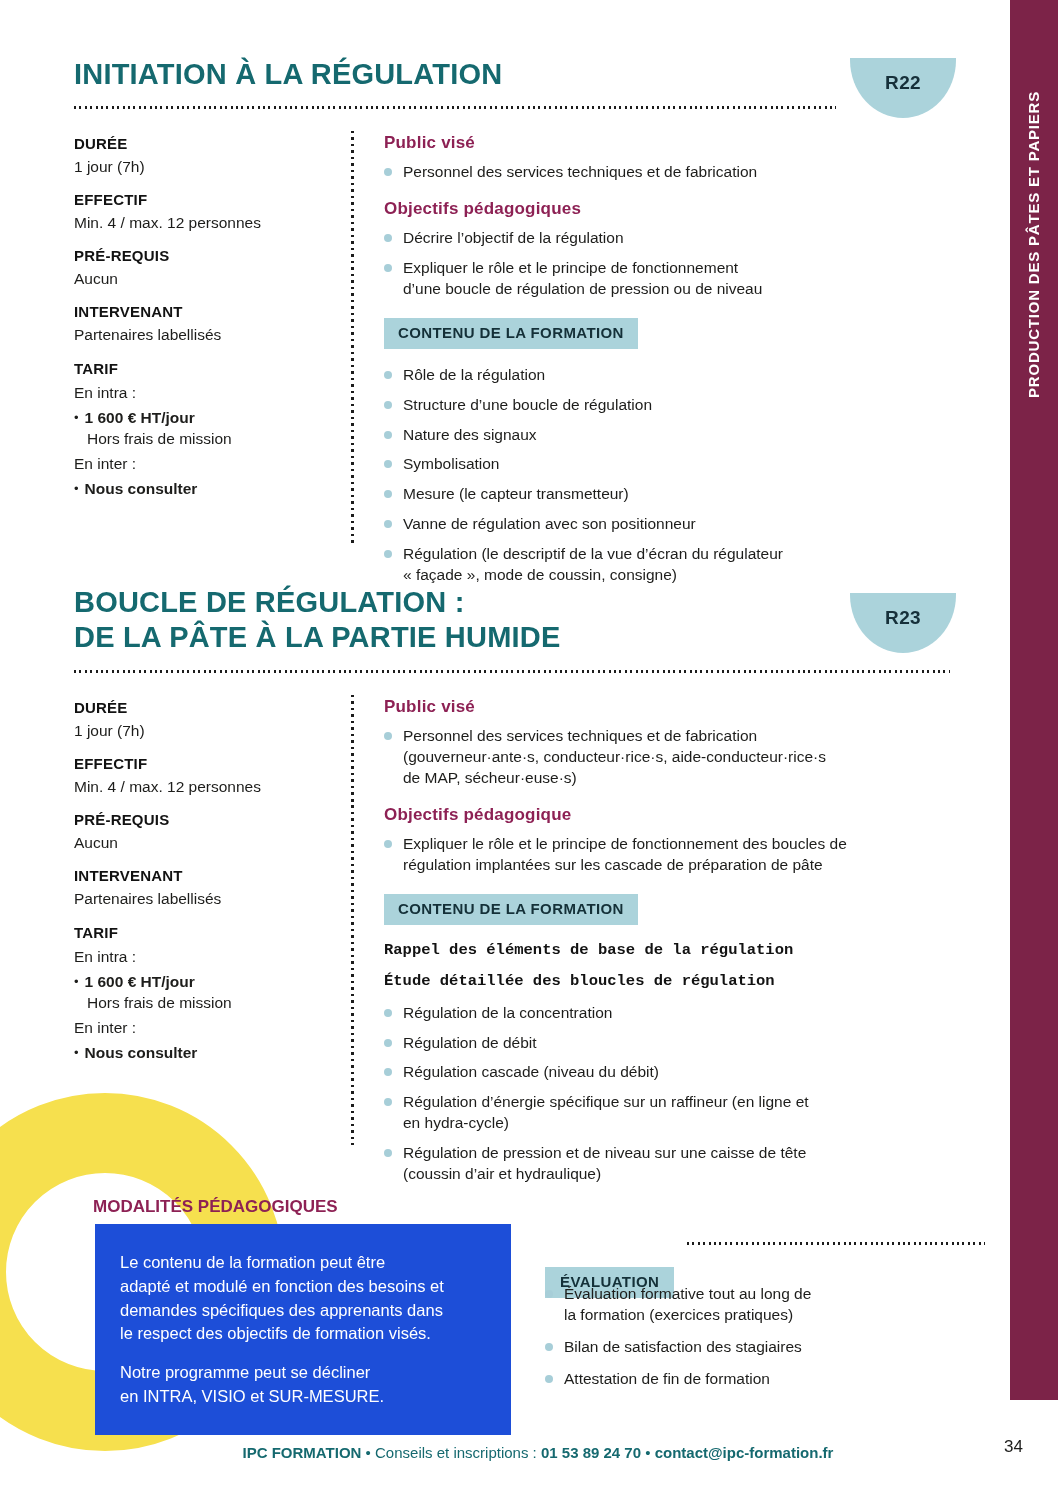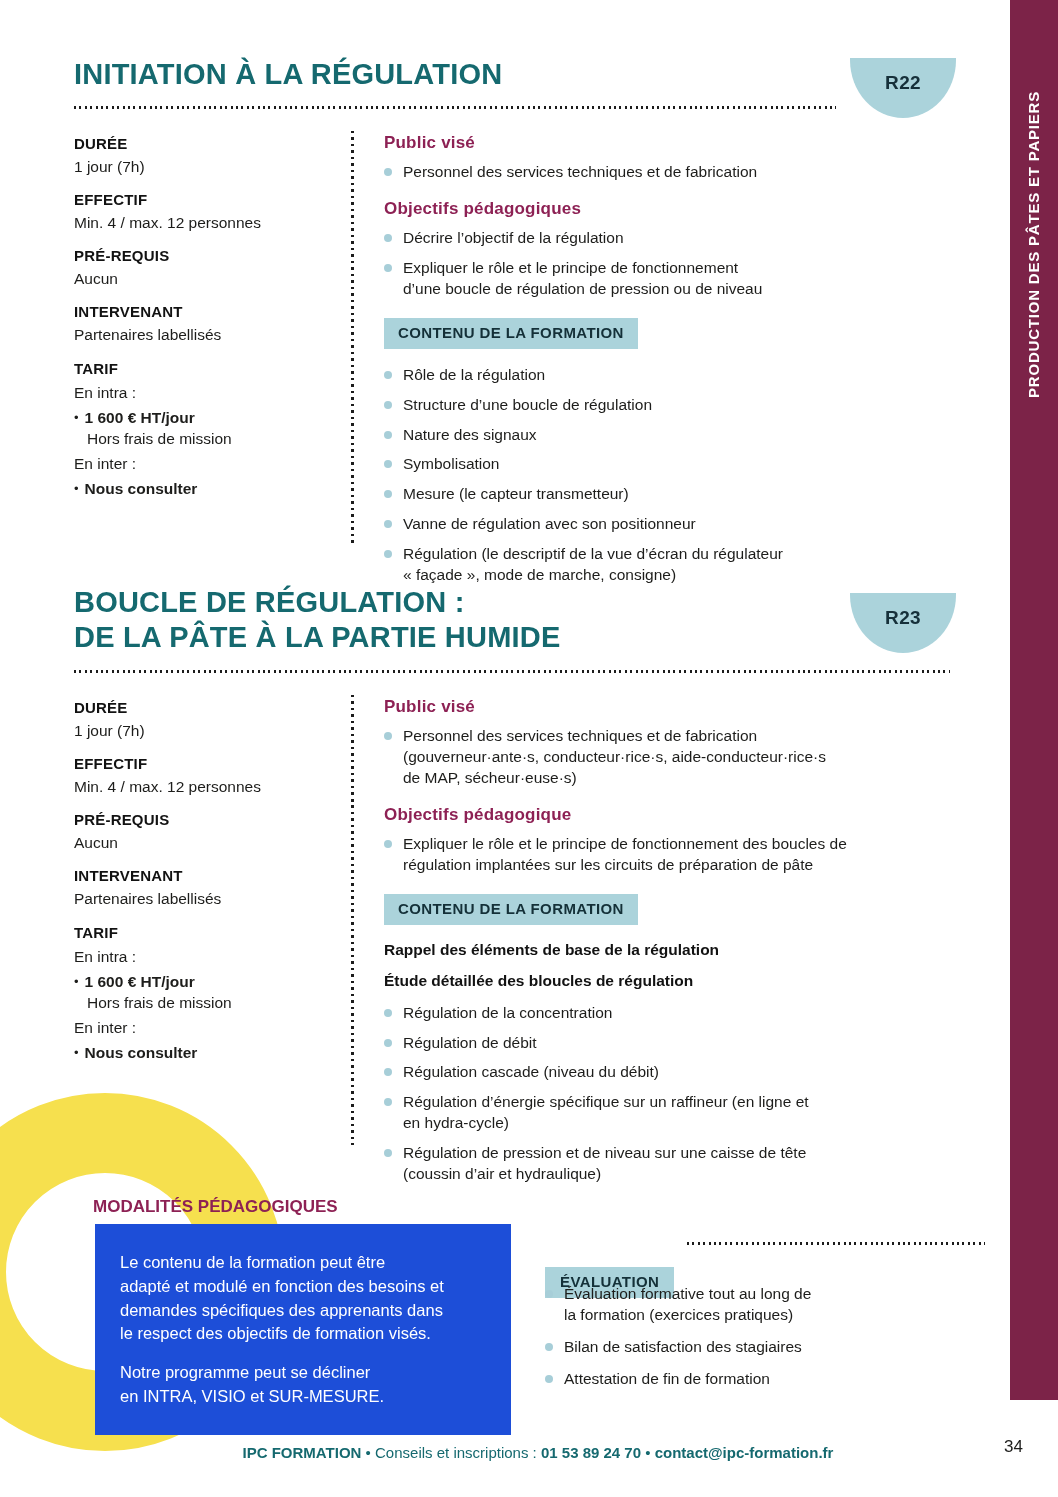--- a/index.html
+++ b/index.html
@@ -50,21 +50,21 @@
   .mhead { margin:0 0 9px 0; color:#8d2154; font-size:17px; font-weight:800; letter-spacing:0.2px; }
   ul.blist { list-style:none; margin:0 0 16px 0; padding:0; display:flex; flex-direction:column; gap:9px; }
   ul.blist li { display:flex; gap:11px; }
   .dot { flex:0 0 auto; width:8px; height:8px; border-radius:50%; background:#a7ced8; margin-top:6px; }
   .btext { font-size:15.5px; line-height:1.35; white-space:pre-line; }
   .cbox {
     display:inline-block; background:#abd3db; color:#143038;
     font-weight:800; font-size:15px; letter-spacing:0.4px;
     padding:6px 14px 8px 14px; margin:2px 0 16px 0;
   }
-  .subhead { font-size:15.5px; font-weight:800; color:#121212; margin:0 0 13px 0; }
+  .subhead { font-size:15.5px; font-weight:800; color:#121212; margin:0 0 13px 0;font-family:Liberation Mono, monospace; }
 
   
   .ring {
     position:absolute; left:-74px; top:1093px; width:358px; height:358px;
     box-sizing:border-box; border:80px solid #f6e04e; border-radius:50%; z-index:0;
   }
   .modal-head { position:absolute; left:93px; top:1197px; z-index:2; font-size:17px; color:#8d2154; }
   .modal-head .w1 { font-weight:800; }
   .modal-head .w2 { font-weight:600; }
   .modal-box {
@@ -178,21 +178,21 @@
           <span class="dot"></span>
           <span class="btext">Mesure (le capteur transmetteur)</span>
         </li>
       <li>
           <span class="dot"></span>
           <span class="btext">Vanne de régulation avec son positionneur</span>
         </li>
       <li>
           <span class="dot"></span>
           <span class="btext">Régulation (le descriptif de la vue d’écran du régulateur
-« façade », mode de marche, consigne)</span>
+« façade », mode de coussin, consigne)</span>
         </li>
     </ul>
   </div>
 </div>
 
 <div class="section" style="top:585px; height:560px;">
   <h1 class="course-title pre">BOUCLE DE RÉGULATION :
 DE LA PÂTE À LA PARTIE HUMIDE</h1>
   <div class="hdots" style="left:0; top:85px; width:876px;"></div>
   <div class="badge" style="left:776px; top:8px;">
@@ -236,21 +236,21 @@
           <span class="btext">Personnel des services techniques et de fabrication
 (gouverneur·ante·s, conducteur·rice·s, aide-conducteur·rice·s
 de MAP, sécheur·euse·s)</span>
         </li>
     </ul>
     <h3 class="mhead">Objectifs pédagogique</h3>
     <ul class="blist">
       <li>
           <span class="dot"></span>
           <span class="btext">Expliquer le rôle et le principe de fonctionnement des boucles de
-régulation implantées sur les circuits de préparation de pâte</span>
+régulation implantées sur les cascade de préparation de pâte</span>
         </li>
     </ul>
     <div class="cbox">CONTENU DE LA FORMATION</div>
     <div class="subhead">Rappel des éléments de base de la régulation</div>
     <div class="subhead">Étude détaillée des bloucles de régulation</div>
     <ul class="blist">
       <li>
           <span class="dot"></span>
           <span class="btext">Régulation de la concentration</span>
         </li>

